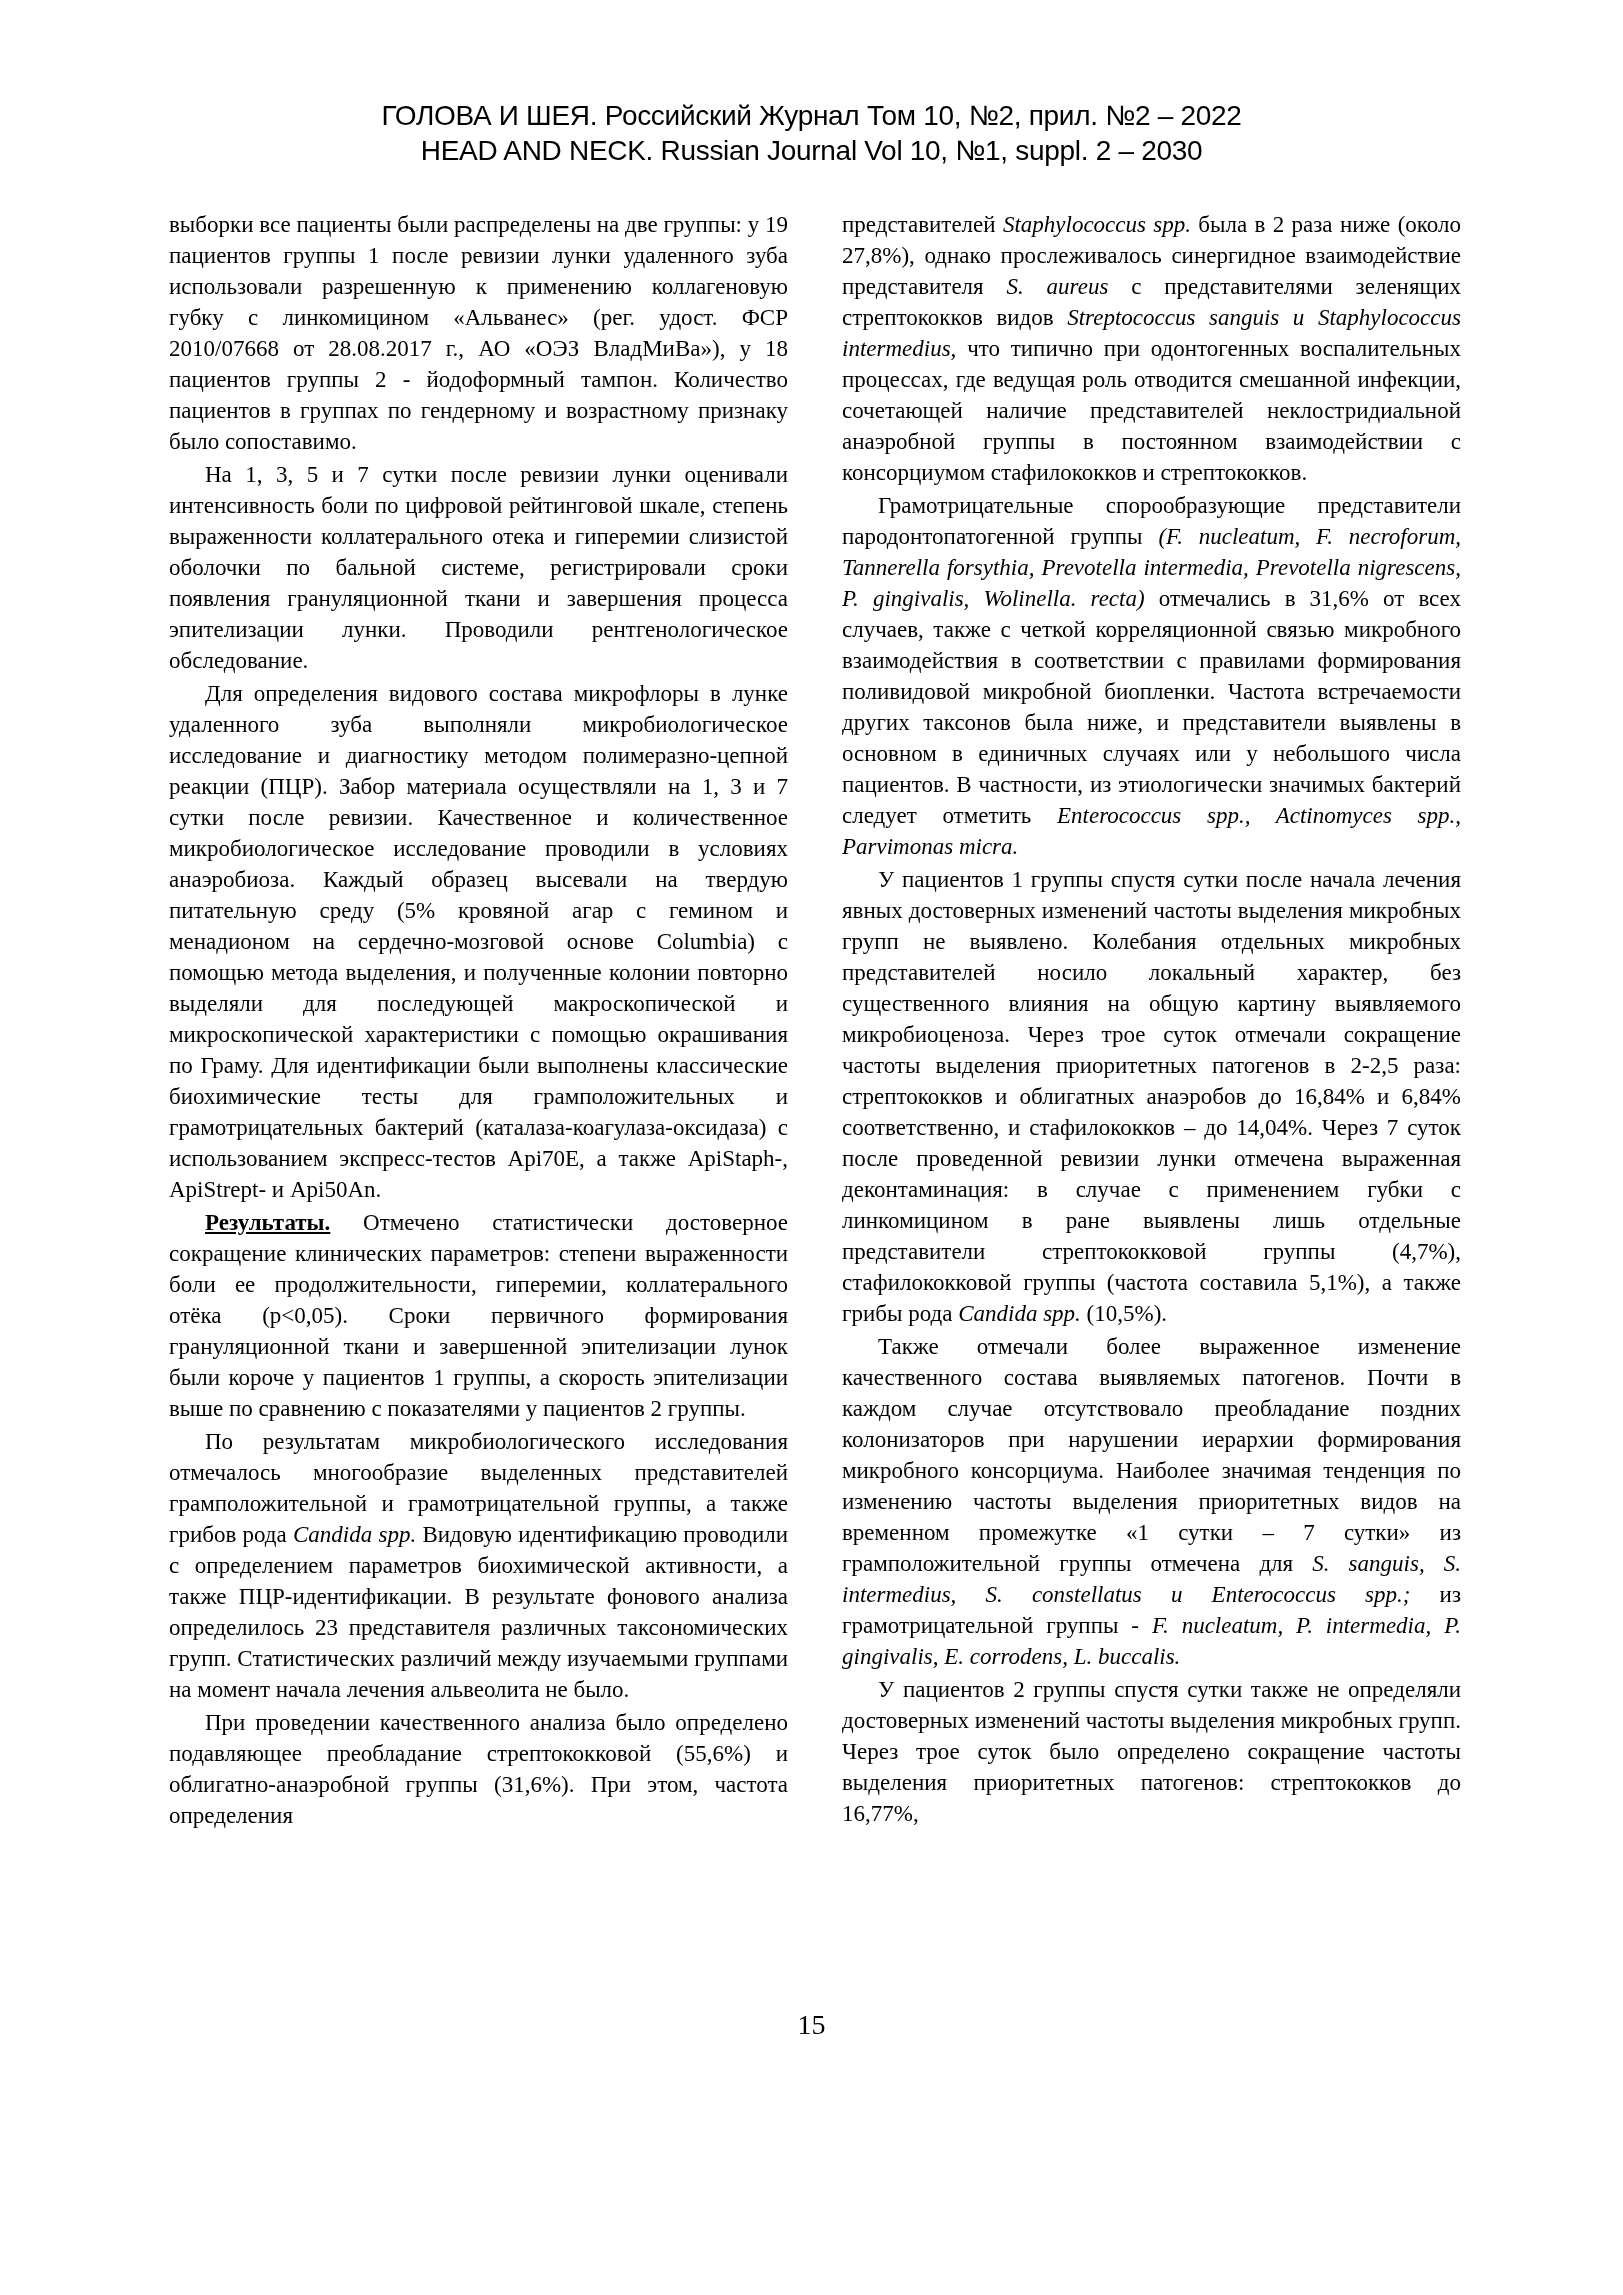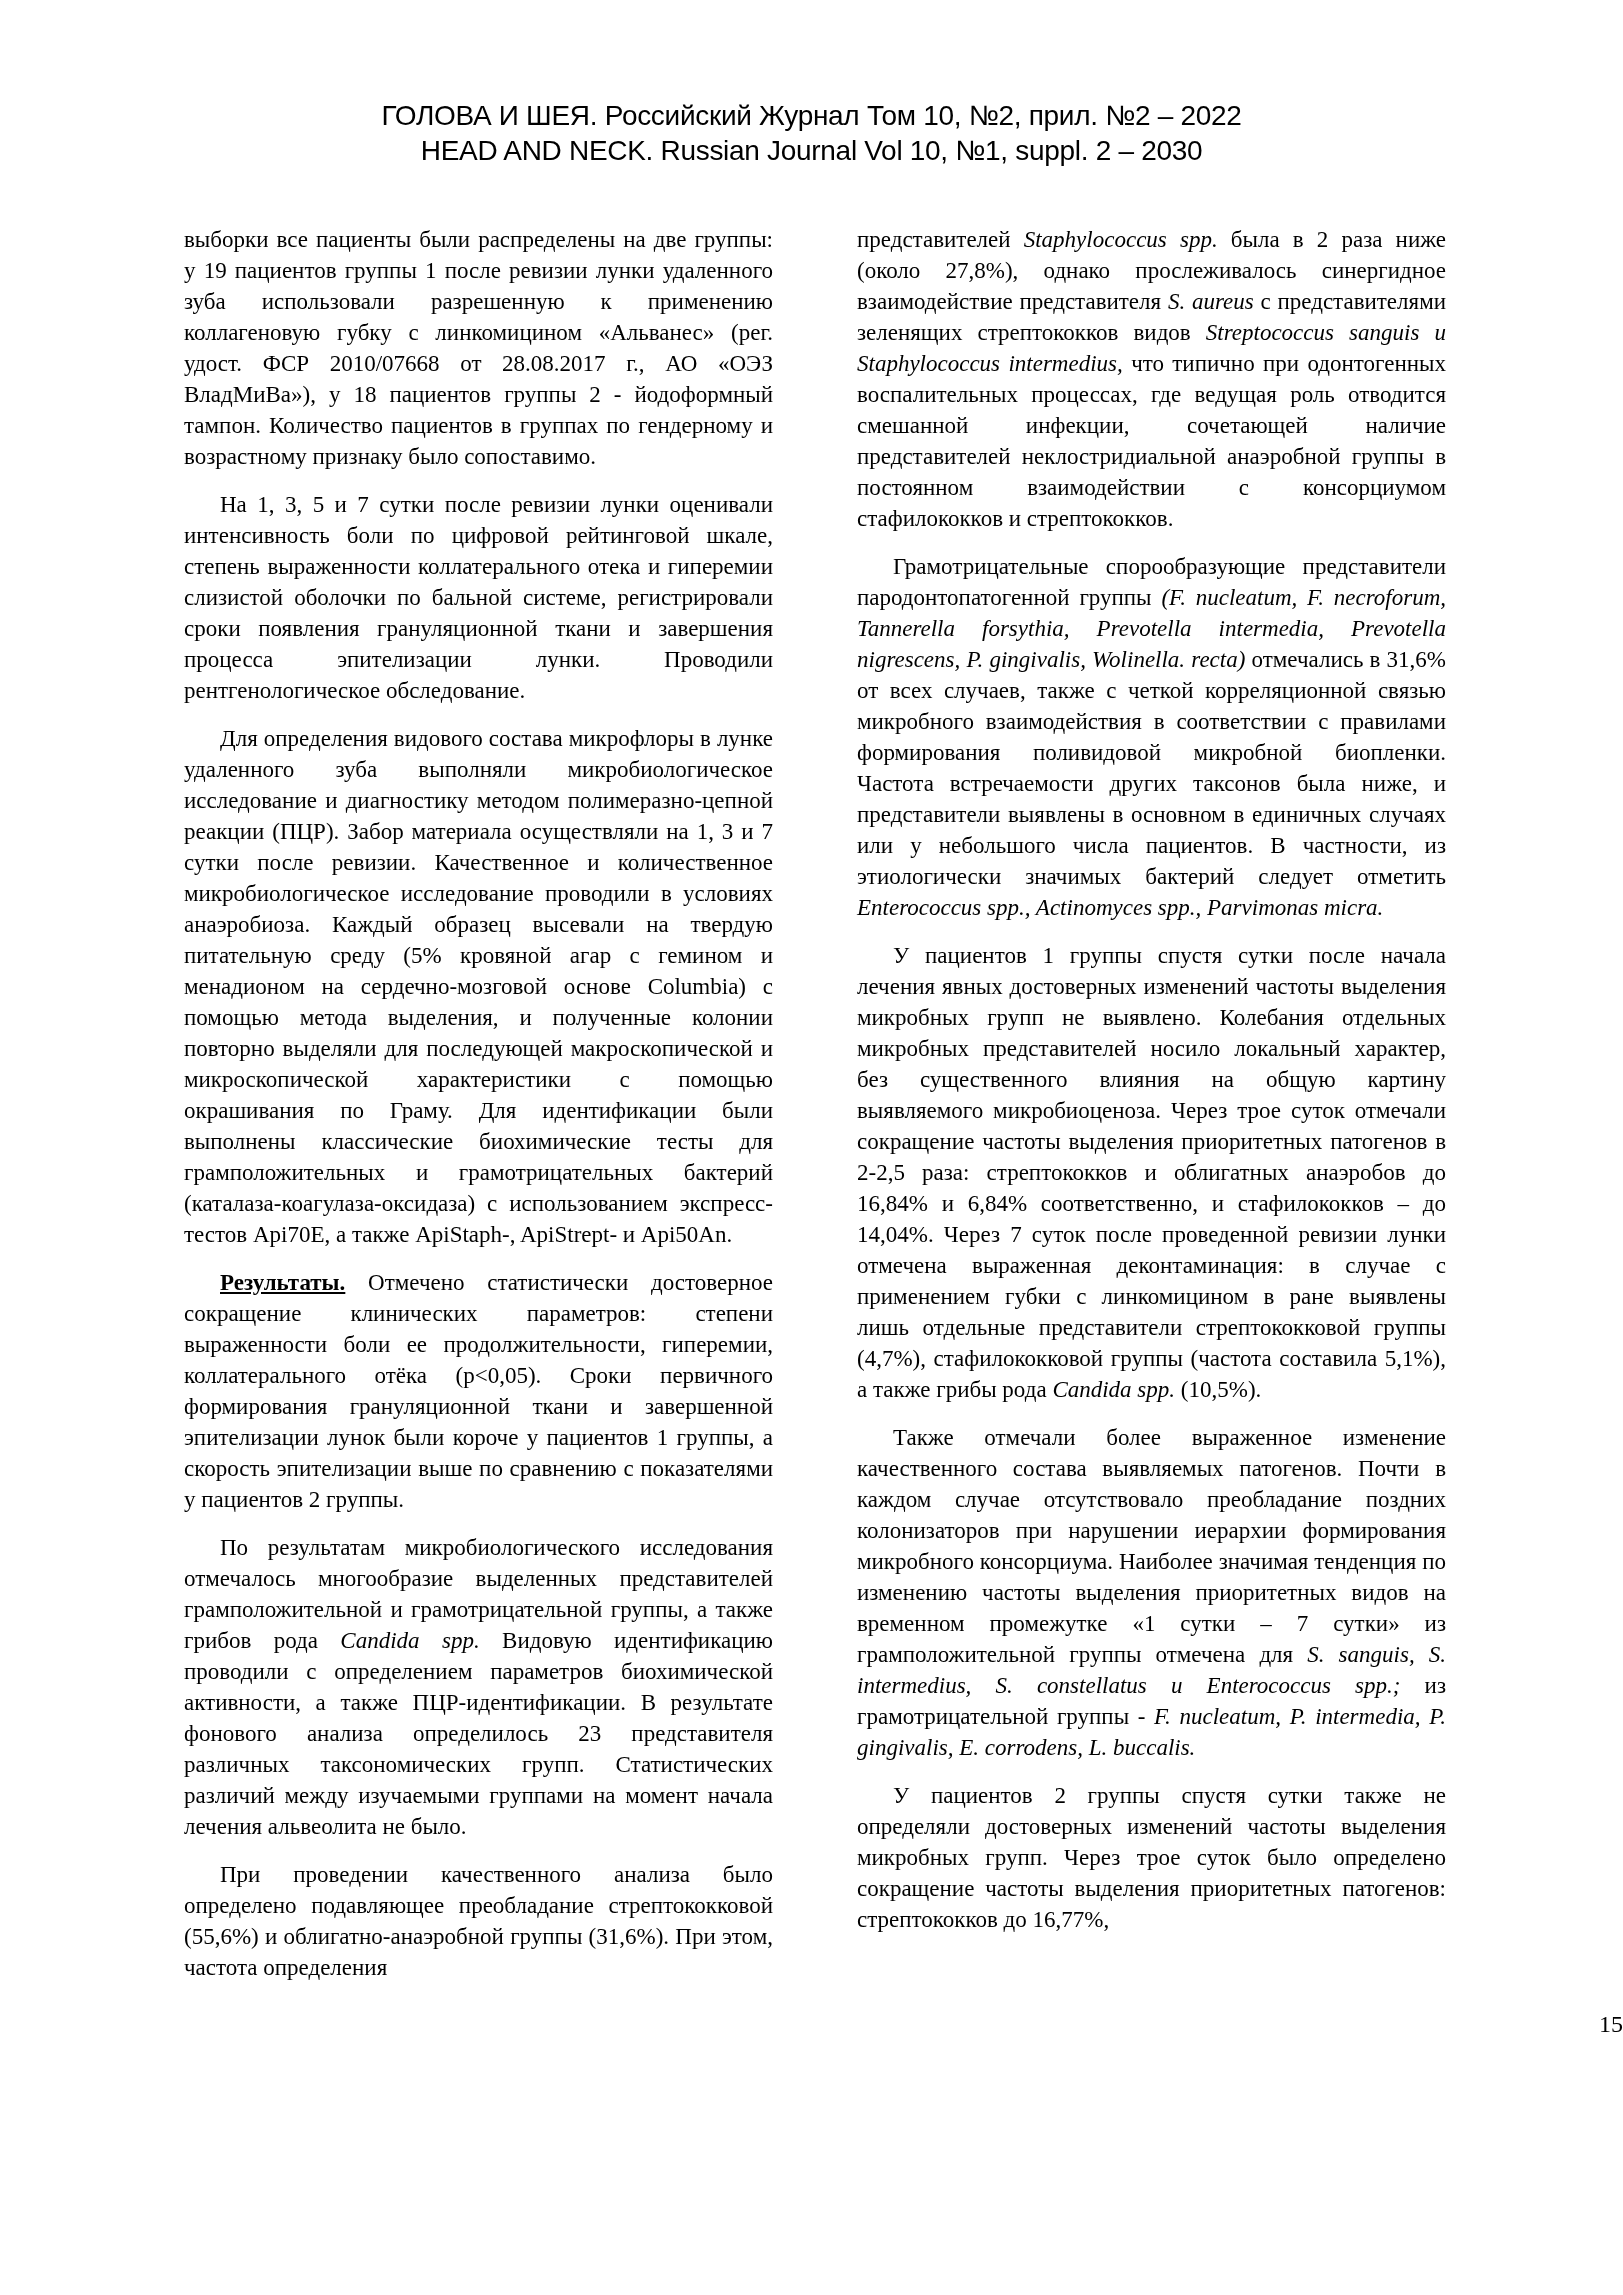--- a/index.html
+++ b/index.html
@@ -23,30 +23,30 @@
   }
   .columns {
     display: flex;
     gap: 50px;
     margin: 39px 160px 0 167px;
     font-size: 23px;
     line-height: 31px;
     text-align: justify;
   }
   .col { flex: 1 1 0; min-width: 0; }
-  .para { margin: 17px; text-indent: 0; }
+  .para { margin: 2px; text-indent: 0; }
   .para.indent { text-indent: 36px; }
   .italic { font-style: italic; }
   .bold { font-weight: bold; text-decoration: underline; }
   .page-footer {
     position: absolute;
     left: 0; right: 0;
     top: 2009px;
-    text-align: right;
-    font-size: 24px;
+    text-align: center;
+    font-size: 28px;
     line-height: 31px;
   }
 </style>
 </head>
 <body>
 
 <div class="page">
 
   <div class="running-header">
     <div>ГОЛОВА И ШЕЯ. Российский Журнал Том 10, №2, прил. №2 – 2022</div>

